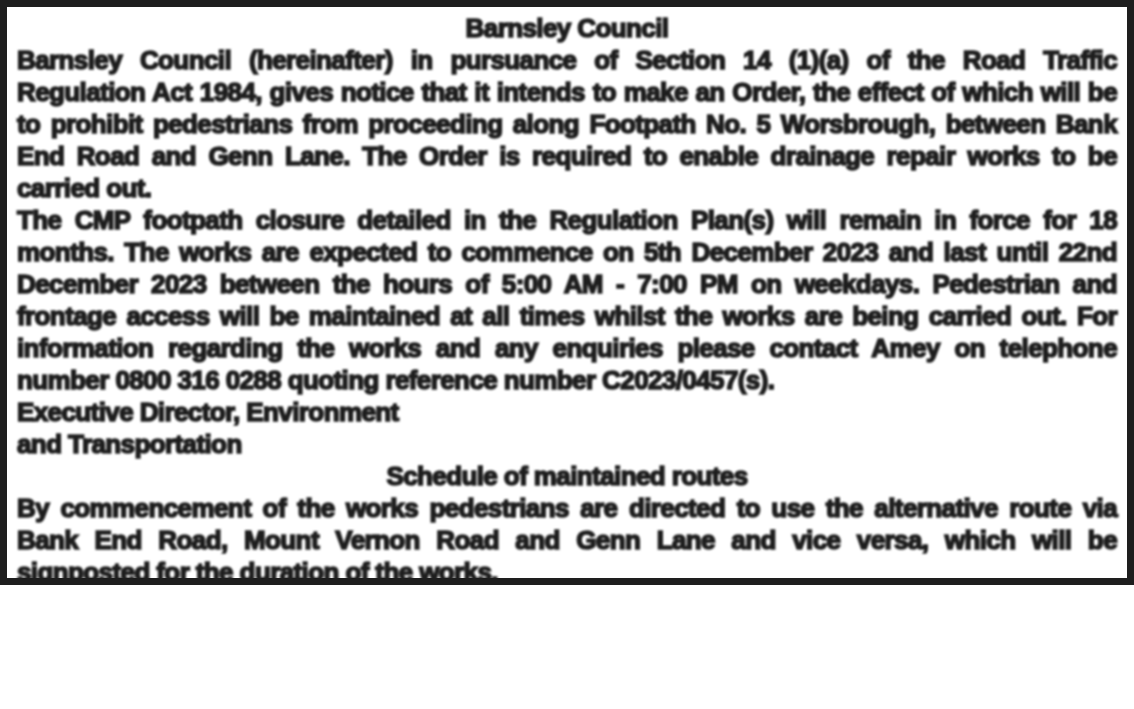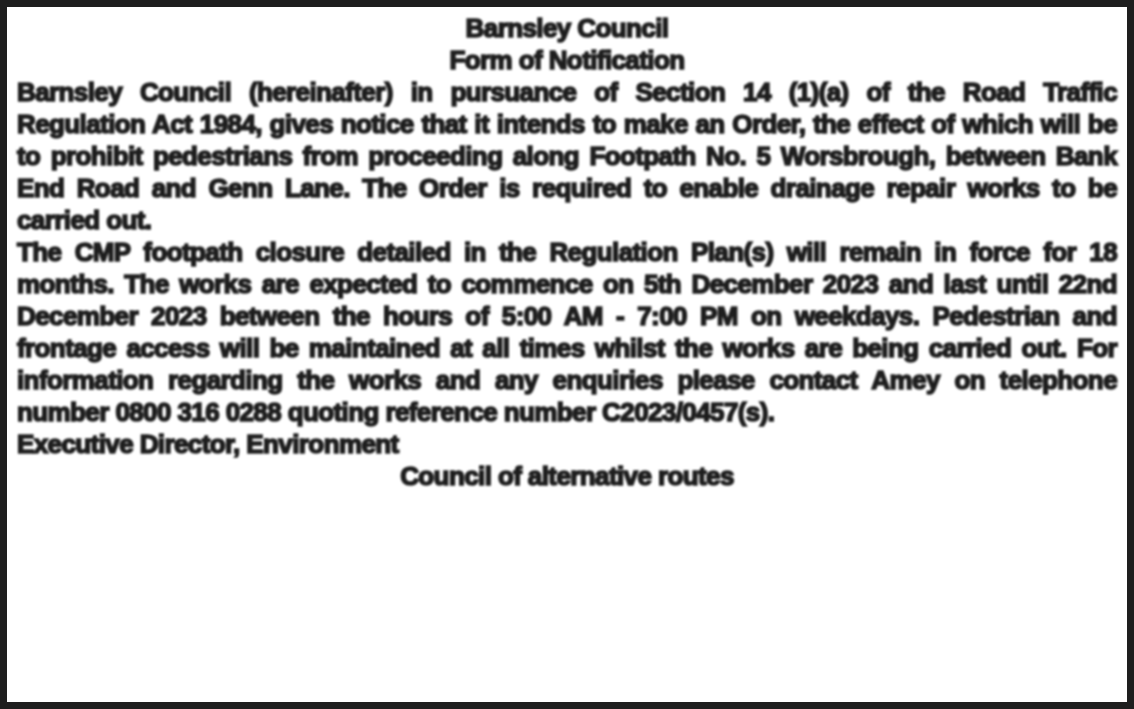--- a/index.html
+++ b/index.html
@@ -4,21 +4,21 @@
 <style>
   html, body { margin: 0; padding: 0; }
   body {
     width: 1134px; height: 709px;
     background: #ffffff;
     overflow: hidden;
     font-family: "Liberation Sans", sans-serif;
   }
   .sheet {
     box-sizing: border-box;
-    width: 1134px; height: 709px;
+    width: 1134px; height: 585px;
     border: 7px solid #1e1e1e;
     background: #ffffff;
     padding: 5px 10px 0 10px;
     overflow: hidden;
   }
   
   .content { filter: blur(0.9px); }
   .t {
     font-family: "Liberation Sans", sans-serif;
     font-weight: bold;
@@ -37,25 +37,26 @@
     text-underline-offset: 3px;
   }
 </style>
 </head>
 <body>
 
 <div class="sheet">
   <div class="content">
 
     <div class="t center">Barnsley Council</div>
-    <div class="t center">Form of Notification</div>
 
     <p class="t just">Barnsley Council (hereinafter) in pursuance of Section 14 (1)(a) of the Road Traffic Regulation Act 1984, gives notice that it intends to make an Order, the effect of which will be to prohibit pedestrians from proceeding along Footpath No. 5 Worsbrough, between Bank End Road and Genn Lane. The Order is required to enable drainage repair works to be carried out.</p>
 
     <p class="t just"><span>The CMP footpath closure detailed in the Regulation Plan(s) will remain in force for 18 months. The works are expected to commence on </span><span class="u">5th December 2023</span><span> and last until </span><span class="u">22nd December 2023</span><span> between the hours of </span><span class="u">5:00 AM - 7:00 PM</span><span> on weekdays. Pedestrian and frontage access will be maintained at all times whilst the works are being carried out. For information regarding the works and any enquiries please contact Amey on telephone number </span><span class="u">0800 316 0288</span><span> quoting reference number </span><span class="u">C2023/0457(s)</span><span>.</span></p>
 
     <div class="t right">Executive Director, Environment</div>
+    <div class="t right">and Transportation</div>
 
-    <div class="t center">Council of alternative routes</div>
+    <div class="t center">Schedule of maintained routes</div>
 
+    <p class="t just">By commencement of the works pedestrians are directed to use the alternative route via Bank End Road, Mount Vernon Road and Genn Lane and vice versa, which will be signposted for the duration of the works.</p>
 
   </div>
 </div>
 
 </body></html>

